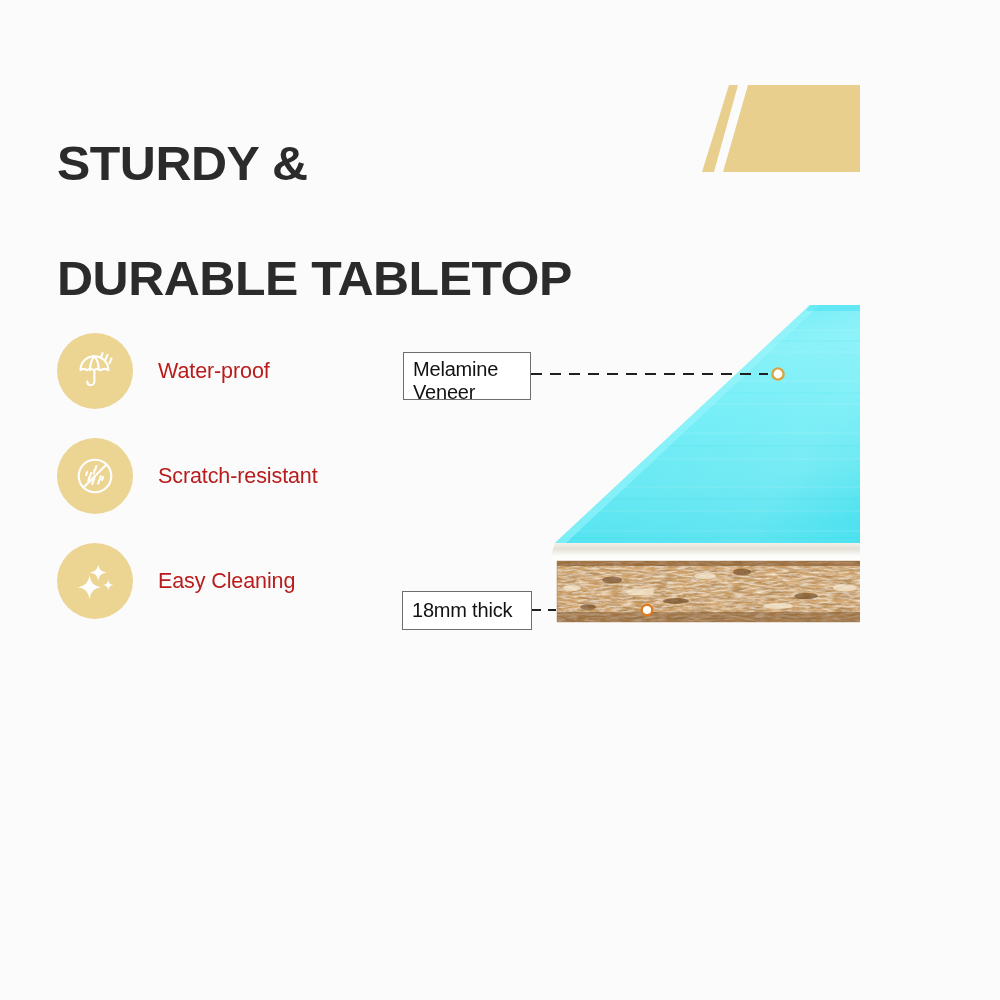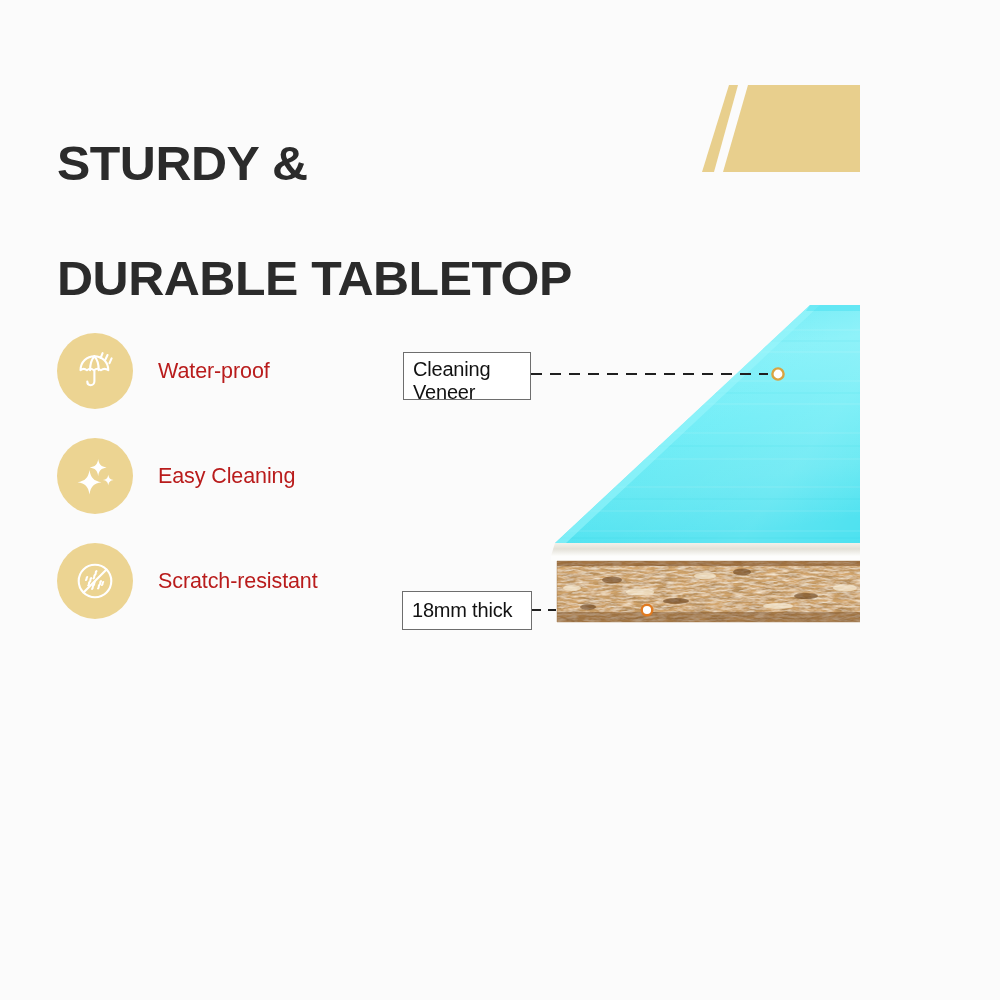--- a/index.html
+++ b/index.html
@@ -160,46 +160,46 @@
             <path d="M39.6 10.4 L37.5 15.2"></path>
           </g>
         </svg>
       </div>
       <div class="feature-label">Water-proof</div>
     </div>
 
     <div class="feature-row">
       <div class="feature-badge">
         <svg width="46" height="46" viewBox="0 0 46 46">
-          <g fill="#ffffff">
-            <path d="M17.5 17.0 C18.7 25.0 21.8 27.9 29.5 29.2 C21.8 30.5 18.7 33.4 17.5 41.4 C16.3 33.4 13.2 30.5 5.5 29.2 C13.2 27.9 16.3 25.0 17.5 17.0 Z"></path>
-            <path d="M26.2 6.0 C27.0 11.6 29.2 13.6 34.6 14.5 C29.2 15.4 27.0 17.4 26.2 23.0 C25.4 17.4 23.2 15.4 17.8 14.5 C23.2 13.6 25.4 11.6 26.2 6.0 Z"></path>
-            <path d="M36.3 21.4 C36.8 25.0 38.2 26.3 41.7 26.9 C38.2 27.5 36.8 28.8 36.3 32.4 C35.8 28.8 34.4 27.5 30.9 26.9 C34.4 26.3 35.8 25.0 36.3 21.4 Z"></path>
-          </g>
-        </svg>
-      </div>
-      <div class="feature-label">Easy Cleaning</div>
-    </div>
-
-    <div class="feature-row">
-      <div class="feature-badge">
-        <svg width="46" height="46" viewBox="0 0 46 46">
           <g fill="none" stroke="#ffffff" stroke-width="2.1" stroke-linecap="round" stroke-linejoin="round">
             <circle cx="23" cy="23" r="16.3"></circle>
             <line x1="11.5" y1="34.5" x2="34.5" y2="11.5"></line>
             <path d="M16.2 27.5 c1.5-1.1 0-2.6 1.5-3.7 1.5-1.1 0-2.6 1.5-3.7"></path>
             <path d="M20.0 31.0 c1.5-1.1 0-2.6 1.5-3.7 1.5-1.1 0-2.6 1.5-3.7"></path>
             <path d="M21.5 20.5 c1.5-1.1 0-2.6 1.5-3.7 1.5-1.1 0-2.6 1.5-3.7"></path>
             <path d="M26.0 30.5 c1.5-1.1 0-2.6 1.5-3.7 1.5-1.1 0-2.6 1.5-3.7"></path>
             <path d="M30.0 27.0 c1.2-0.9 0-2.1 1.2-3.0"></path>
             <path d="M14.0 22.0 c1.2-0.9 0-2.1 1.2-3.0"></path>
           </g>
         </svg>
       </div>
       <div class="feature-label">Scratch-resistant</div>
+    </div>
+
+    <div class="feature-row">
+      <div class="feature-badge">
+        <svg width="46" height="46" viewBox="0 0 46 46">
+          <g fill="#ffffff">
+            <path d="M17.5 17.0 C18.7 25.0 21.8 27.9 29.5 29.2 C21.8 30.5 18.7 33.4 17.5 41.4 C16.3 33.4 13.2 30.5 5.5 29.2 C13.2 27.9 16.3 25.0 17.5 17.0 Z"></path>
+            <path d="M26.2 6.0 C27.0 11.6 29.2 13.6 34.6 14.5 C29.2 15.4 27.0 17.4 26.2 23.0 C25.4 17.4 23.2 15.4 17.8 14.5 C23.2 13.6 25.4 11.6 26.2 6.0 Z"></path>
+            <path d="M36.3 21.4 C36.8 25.0 38.2 26.3 41.7 26.9 C38.2 27.5 36.8 28.8 36.3 32.4 C35.8 28.8 34.4 27.5 30.9 26.9 C34.4 26.3 35.8 25.0 36.3 21.4 Z"></path>
+          </g>
+        </svg>
+      </div>
+      <div class="feature-label">Easy Cleaning</div>
     </div>
 
   </div>
 
   <svg class="board-art" viewBox="0 0 1000 1000" xmlns="http://www.w3.org/2000/svg">
     <defs>
 
       <linearGradient id="cyanGrad" x1="0" y1="0" x2="0.25" y2="1">
         <stop offset="0%" stop-color="#5ee8f4"></stop>
         <stop offset="28%" stop-color="#7df0f8"></stop>
@@ -324,18 +324,18 @@
     </g>
     <polygon points="557,561 1000,561 1000,622 557,622" fill="none" stroke="#9e6f3c" stroke-width="0.8" opacity="0.5"></polygon>
 
     <line x1="531" y1="374" x2="768" y2="374" stroke="#1f1f1f" stroke-width="2.2" stroke-dasharray="11 8" stroke-linecap="butt"></line>
     <circle cx="778" cy="374" r="5.6" fill="#ffffff" stroke="#d9a441" stroke-width="2.4"></circle>
 
     <line x1="532" y1="610" x2="556" y2="610" stroke="#1f1f1f" stroke-width="2.2" stroke-dasharray="9 7" stroke-linecap="butt"></line>
     <circle cx="647" cy="610" r="5.3" fill="#ffffff" stroke="#e07a1f" stroke-width="2.4"></circle>
   </svg>
 
-  <div class="callout" id="callout-veneer">Cleaning
+  <div class="callout" id="callout-veneer">Melamine
 Veneer</div>
 
   <div class="callout" id="callout-thickness">18mm thick</div>
 
 </div>
 
 </body></html>

